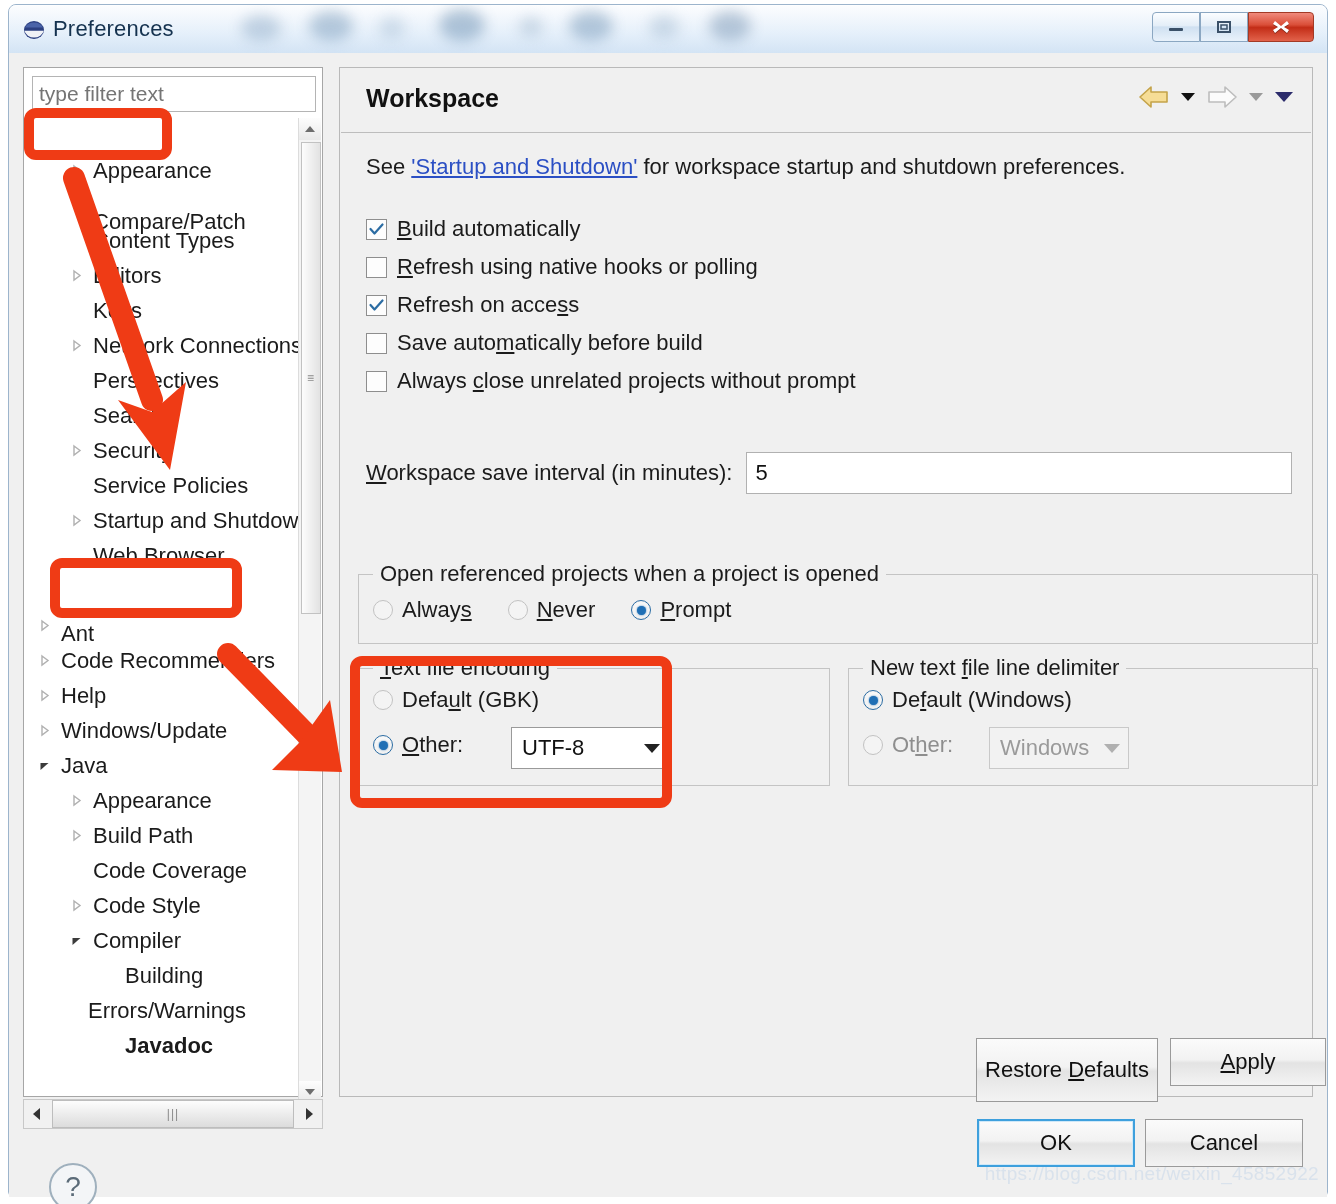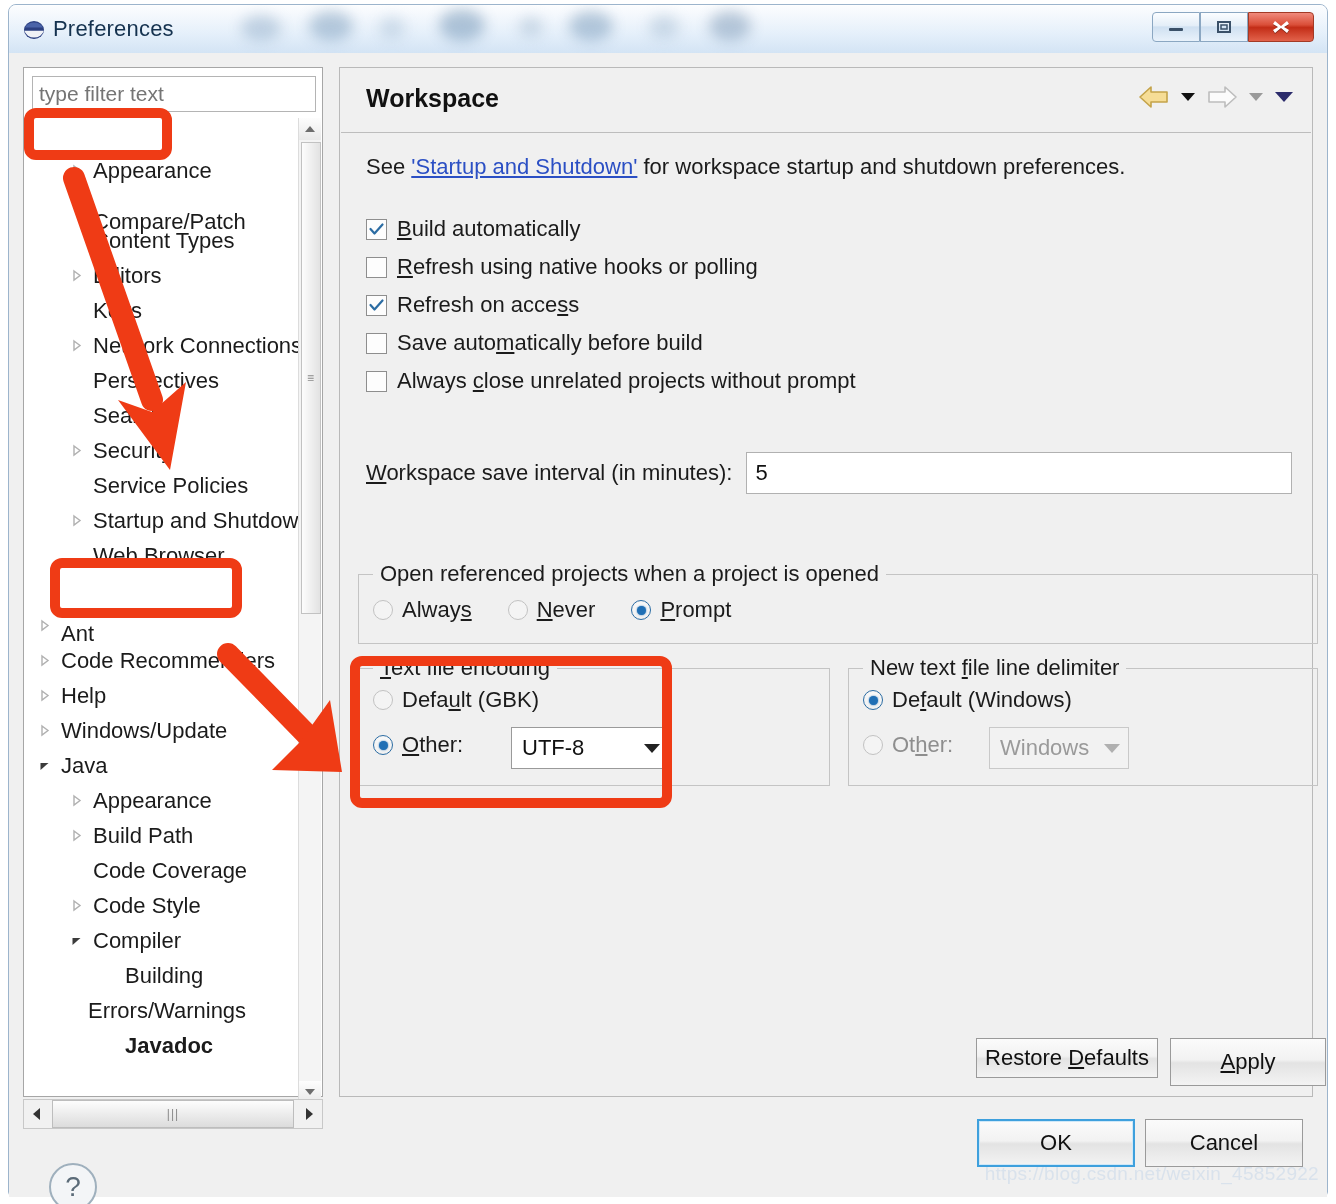--- a/index.html
+++ b/index.html
@@ -546,21 +546,21 @@
             <span>
               <span>Ot</span><u>h</u><span>er:</span>
             </span>
           </div>
           <div class="combo disabled" style="position:absolute; left:140px; top:58px; width:140px;">
             <span>Windows</span>
             <span class="caret dim"></span>
           </div>
         </div>
 
-        <div class="btn" style="position:absolute; left:636px; top:904px; width:182px; height:40px;">
+        <div class="btn" style="position:absolute; left:636px; top:904px; width:182px; height:64px;">
           <span>
             <span>Restore </span><u>D</u><span>efaults</span>
           </span>
         </div>
         <div class="btn" style="position:absolute; left:830px; top:904px; width:156px; height:48px;">
           <span>
             <span></span><u>A</u><span>pply</span>
           </span>
         </div>
       </div>

